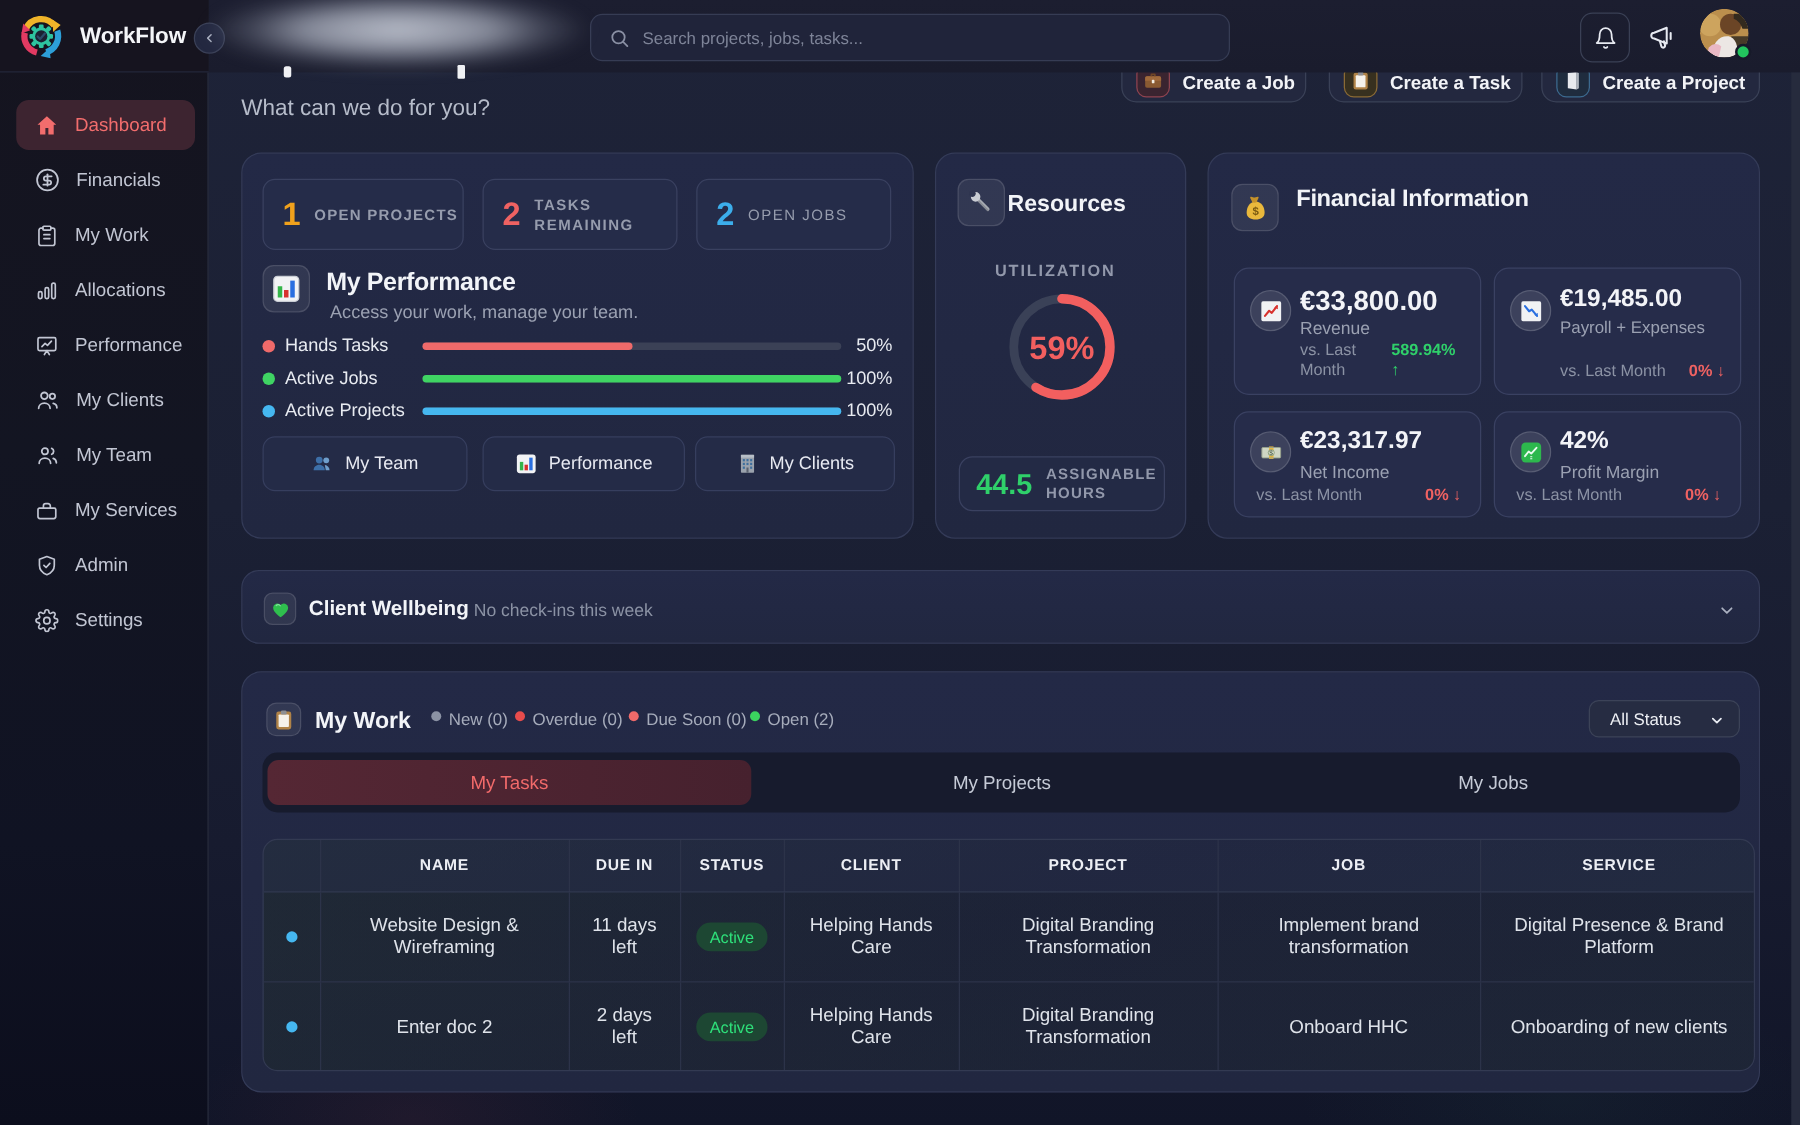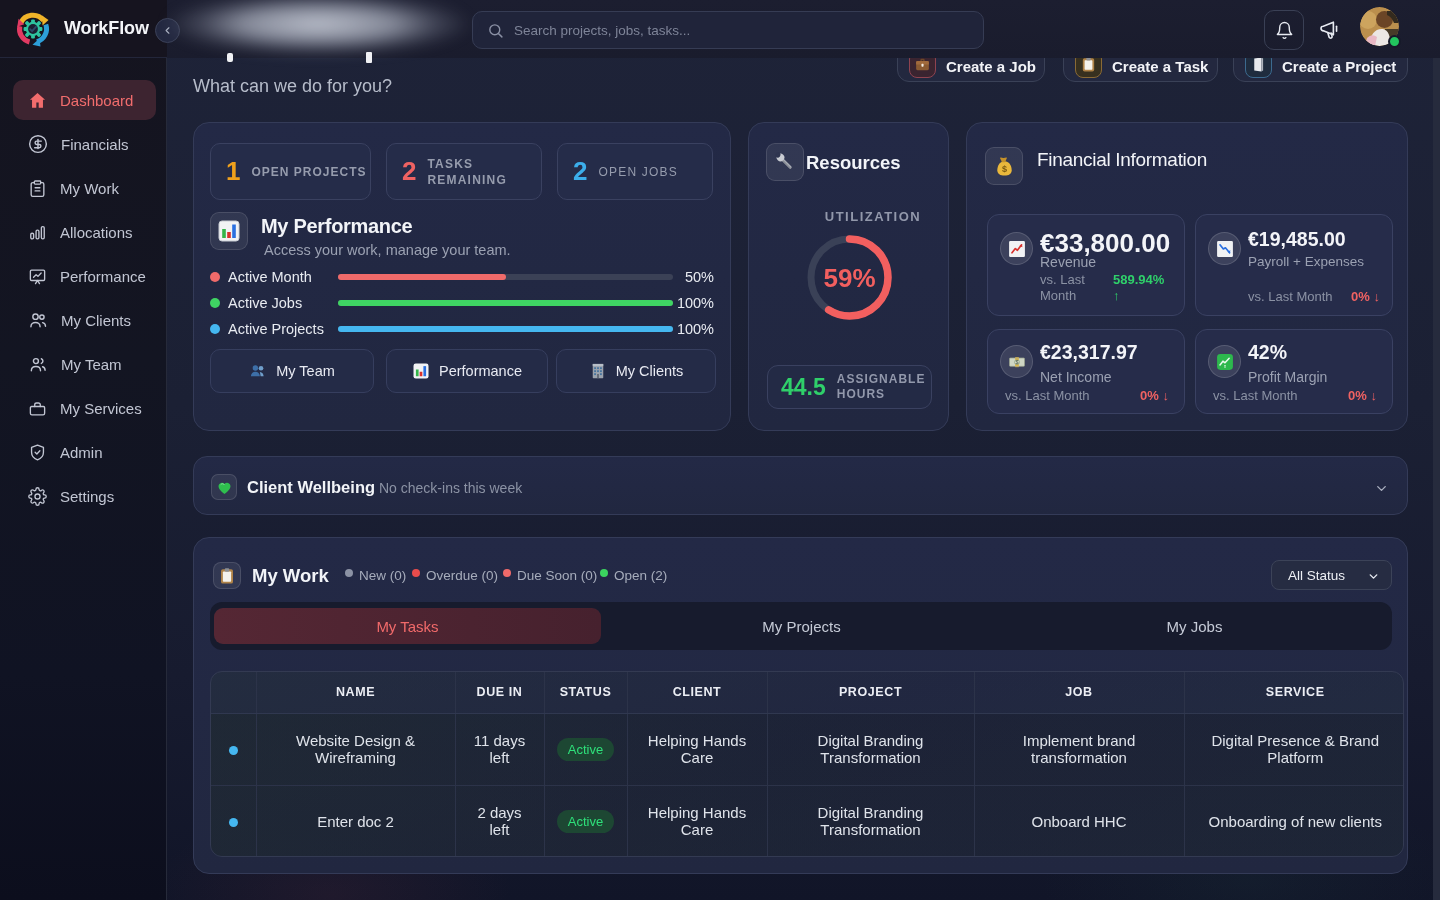--- a/index.html
+++ b/index.html
@@ -152,21 +152,21 @@
           <rect x="2" y="2" width="20" height="20" rx="3" fill="none" stroke="#c9cdd4" stroke-width="1"></rect>
           <rect x="5.2" y="10" width="3.6" height="9" fill="#35b54a"></rect>
           <rect x="10.2" y="13" width="3.6" height="6" fill="#d8322e"></rect>
           <rect x="15.2" y="5.5" width="3.6" height="13.5" fill="#2a6fe0"></rect>
         </svg>
     </div>
     <div class="abs" style="left:67px; top:92px; font-size:20px; font-weight:bold; color:#f2f4f8; letter-spacing:-0.3px;">My Performance</div>
     <div class="abs" style="left:70px; top:119px; font-size:14.5px; color:#9ba1b2;">Access your work, manage your team.</div>
 
     <div class="abs" style="left:16px; top:149px; width:10px; height:10px; border-radius:50%; background:#ef6a6a;"></div>
-    <div class="abs" style="left:34px; top:146px; font-size:14.5px; color:#e8ebf1;">Active Month</div>
+    <div class="abs" style="left:34px; top:146px; font-size:14.5px; color:#e8ebf1;">Hands Tasks</div>
     <div class="pbar" style="left:144px; top:151px; width:335px;">
         <div class="pfill" style="width:50%; background:#ef6a6a;"></div>
       </div>
     <div class="abs" style="left:439px; top:146px; width:81px; text-align:right; font-size:14.5px; color:#e8ebf1;">50%</div>
 
     <div class="abs" style="left:16px; top:175px; width:10px; height:10px; border-radius:50%; background:#3fd463;"></div>
     <div class="abs" style="left:34px; top:172px; font-size:14.5px; color:#e8ebf1;">Active Jobs</div>
     <div class="pbar" style="left:144px; top:177px; width:335px;">
         <div class="pfill" style="width:100%; background:#3fd463;"></div>
       </div>
@@ -219,50 +219,50 @@
           <g transform="rotate(45 12 12)">
             <rect x="6.5" y="10.6" width="14" height="2.8" rx="1.4" fill="#a8acb4"></rect>
             <rect x="6.5" y="12" width="14" height="1.4" rx="0.7" fill="#888c95"></rect>
             <circle cx="4.6" cy="12" r="4" fill="#c9ccd3"></circle>
             <circle cx="0.8" cy="12" r="2.7" fill="#2f3550"></circle>
             <rect x="2" y="9" width="2" height="6" rx="1" fill="#2f3550" transform="translate(-2.2 0)"></rect>
           </g>
         </svg>
     </div>
     <div class="abs" style="left:57px; top:29px; font-size:18.5px; font-weight:bold; color:#f2f4f8;">Resources</div>
-    <div class="abs" style="left:0; top:86px; width:201px; text-align:center; font-size:13px; font-weight:bold; color:#9298ab; letter-spacing:1.5px;padding-left:47px;">UTILIZATION</div>
+    <div class="abs" style="left:0; top:86px; width:201px; font-size:13px; font-weight:bold; color:#9298ab; letter-spacing:1.5px;padding-left:47px;">UTILIZATION</div>
     <svg class="abs" style="left:58px; top:112px;" width="85" height="85" viewBox="0 0 85 85">
       <circle cx="42.5" cy="42.5" r="38.5" fill="none" stroke="#3a4157" stroke-width="7"></circle>
       <circle cx="42.5" cy="42.5" r="38.5" fill="none" stroke="#f25f5f" stroke-width="7.5" stroke-linecap="round" stroke-dasharray="142.7 99.2" transform="rotate(-90 42.5 42.5)"></circle>
     </svg>
     <div class="abs" style="left:0; top:140px; width:201px; text-align:center; font-size:26px; font-weight:bold; color:#f25f5f;">59%</div>
     <div class="abs" style="left:18px; top:242px; width:165px; height:44px; background:#232a45; border:1px solid #3a4160; border-radius:11px; display:flex; align-items:center;">
       <div style="margin-left:13px; font-size:23px; font-weight:bold; color:#2fd06a;">44.5</div>
       <div style="margin-left:11px; font-size:12px; font-weight:bold; color:#9298ab; letter-spacing:1px; line-height:15px;">ASSIGNABLE<br>HOURS</div>
     </div>
   </div>
   <div class="card" id="card-fin" style="left:966px; top:122px; width:442px; height:309px;">
     <div class="iconbox" style="position:absolute; left:18px; top:24px; width:38px; height:38px;">
       <svg width="23" height="23" viewBox="0 0 24 24">
           <path d="M12 6.5c-4.5 0-7.5 4.2-7.5 9.3 0 3.6 3 5.7 7.5 5.7s7.5-2.1 7.5-5.7c0-5.1-3-9.3-7.5-9.3z" fill="#e9b83c"></path>
           <path d="M9 6.5 7.5 3.6c-.3-.5.2-1.1.8-1l2.2.5c.3.1.5.1.8 0l2.4-.6c.6-.1 1 .5.7 1L13 6.5c.6.6-.4 1-2 1s-2.6-.4-2-1z" fill="#c4912a"></path>
           <text x="12" y="17.5" font-family="Liberation Sans" font-size="9.5" font-weight="bold" fill="#7a5a12" text-anchor="middle">$</text>
         </svg>
     </div>
-    <div class="abs" style="left:70px; top:26px; font-size:19px; font-weight:normal; color:#f2f4f8; letter-spacing:-0.3px;">Financial Information</div>
+    <div class="abs" style="left:70px; top:26px; font-size:19px; font-weight:bold; color:#f2f4f8; letter-spacing:-0.3px;">Financial Information</div>
 
     <div class="finbox" style="left:20px; top:91px; width:198px; height:102px;">
       <div class="fincirc" style="left:12px; top:17px;">
         <svg width="20" height="20" viewBox="0 0 24 24">
             <rect x="2.5" y="2.5" width="19" height="19" rx="1.5" fill="#f1f2f4"></rect>
             <polyline points="6,16.5 10,11.5 12.5,13.5 17.5,7" fill="none" stroke="#d8322e" stroke-width="2" stroke-linecap="round" stroke-linejoin="round"></polyline>
             <path d="M17.8 6.2 18.5 10l-3.6-1.7z" fill="#d8322e"></path>
           </svg>
       </div>
-      <div class="abs" style="left:52px; top:13px; font-size:26px; font-weight:bold; color:#f3f4f8;">€33,800.00</div>
+      <div class="abs" style="left:52px; top:13px; font-size:22px; font-weight:bold; color:#f3f4f8;">€33,800.00</div>
       <div class="abs" style="left:52px; top:39px; font-size:14px; color:#9ba1b2;">Revenue</div>
       <div class="abs" style="left:52px; top:57px; font-size:13px; color:#8b92a4; line-height:16px;">vs. Last<br>Month</div>
       <div class="abs" style="left:125px; top:57px; font-size:13px; font-weight:bold; color:#2fd06a; line-height:16px;">589.94%<br>↑</div>
     </div>
 
     <div class="finbox" style="left:228px; top:91px; width:198px; height:102px;">
       <div class="fincirc" style="left:12px; top:17px;">
         <svg width="20" height="20" viewBox="0 0 24 24">
             <rect x="2.5" y="2.5" width="19" height="19" rx="1.5" fill="#f1f2f4"></rect>
             <polyline points="6,7 10,12 12.5,10.5 17.5,16.5" fill="none" stroke="#2a6fe0" stroke-width="2" stroke-linecap="round" stroke-linejoin="round"></polyline>

